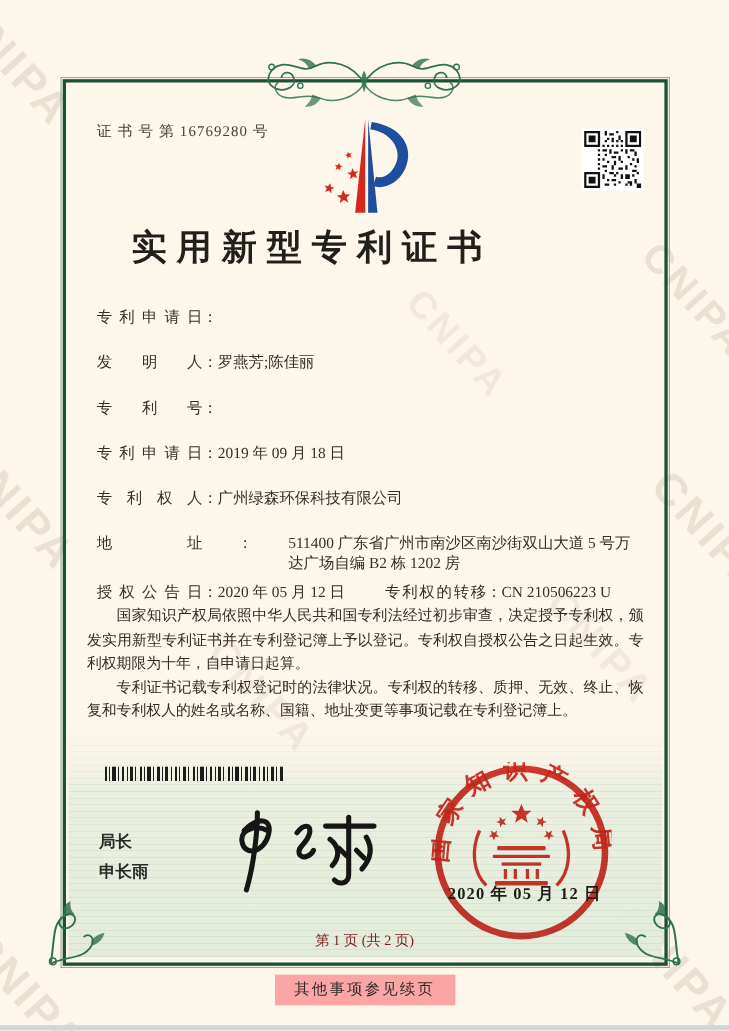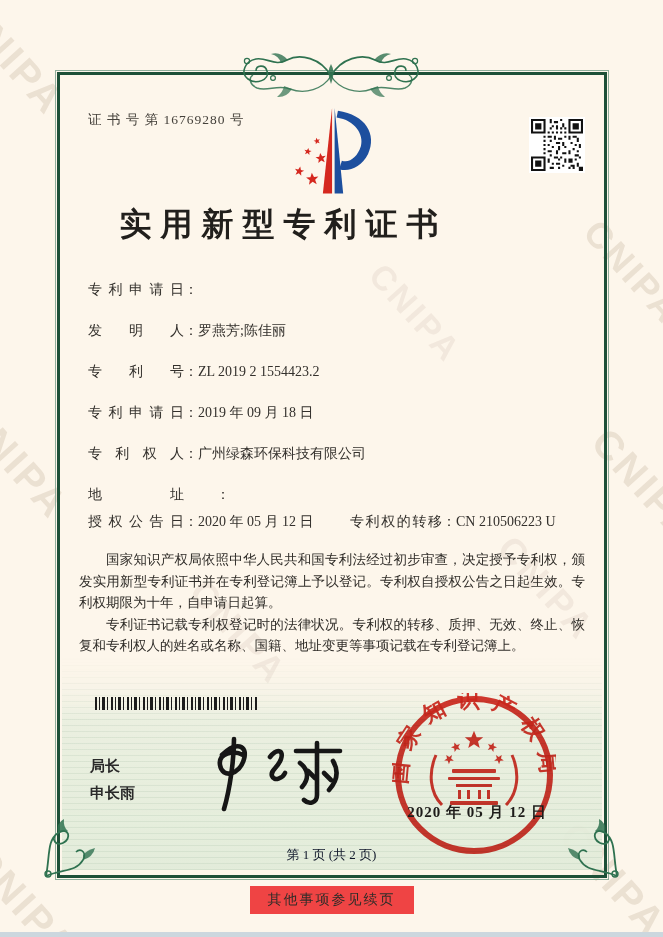--- a/index.html
+++ b/index.html
@@ -85,27 +85,27 @@
   .director{position:absolute;left:90px;top:752px;z-index:4;font-size:15px;line-height:27px;
     font-family:"Liberation Sans","DejaVu Sans",sans-serif;color:#2a2a2a;font-weight:bold;}
   .sig{position:absolute;left:196px;top:733px;z-index:5;}
   .seal{position:absolute;left:392px;top:693px;z-index:5;mix-blend-mode:multiply;}
   .seal-date{
     position:absolute;left:398px;top:803px;width:158px;z-index:6;
     text-align:center;font-size:15px;font-weight:bold;color:#1e1c1a;letter-spacing:1px;
   }
   .page-info{
     position:absolute;left:0;top:846px;width:663px;z-index:4;
-    text-align:center;font-size:13px;color:#0f172a;
+    text-align:center;font-size:13px;color:#7f1d1d;
   }
   .continuation{
     position:absolute;left:0;top:886px;width:663px;z-index:4;text-align:center;
   }
   .continuation span{
-    display:inline-block;background:#ef4444;padding:5px 18px;
+    display:inline-block;background:#fca5a5;padding:5px 18px;
     font-size:14px;letter-spacing:2px;color:#2f2c28;
   }
   .bottom-strip{position:absolute;left:0;bottom:0;width:663px;height:5px;background:#ccd7de;z-index:7;}
 </style>
 </head>
 <body>
 
 <div class="page">
 
   <svg width="0" height="0" style="position:absolute">
@@ -199,35 +199,35 @@
         <span class="field-colon">：</span>
     </div>
     <div class="field-row">
       <span class="field-label">发明人</span>
         <span class="field-colon">：</span>
       <span class="field-value">罗燕芳;陈佳丽</span>
     </div>
     <div class="field-row">
       <span class="field-label">专利号</span>
         <span class="field-colon">：</span>
-      <span class="field-value">ZL 2019 2 1554423.2</span>
     </div>
     <div class="field-row">
       <span class="field-label">专利申请日</span>
         <span class="field-colon">：</span>
       <span class="field-value">2019 年 09 月 18 日</span>
     </div>
     <div class="field-row">
       <span class="field-label">专利权人</span>
         <span class="field-colon">：</span>
       <span class="field-value">广州绿森环保科技有限公司</span>
     </div>
     <div class="field-row addr-row">
       <span class="field-label">地址</span>
         <span class="field-colon">：</span>
+      <span class="field-value">511400 广东省广州市南沙区南沙街双山大道 5 号万达广场自编 B2 栋 1202 房</span>
     </div>
     <div class="grant-row">
       <span class="grant-pair1">
         <span class="field-label">授权公告日</span>
           <span class="field-colon">：</span>
         <span>2020 年 05 月 12 日</span>
       </span>
       <span class="grant-pair2">
         <span class="field-label">专利权的转移</span>
           <span class="field-colon">：</span>

